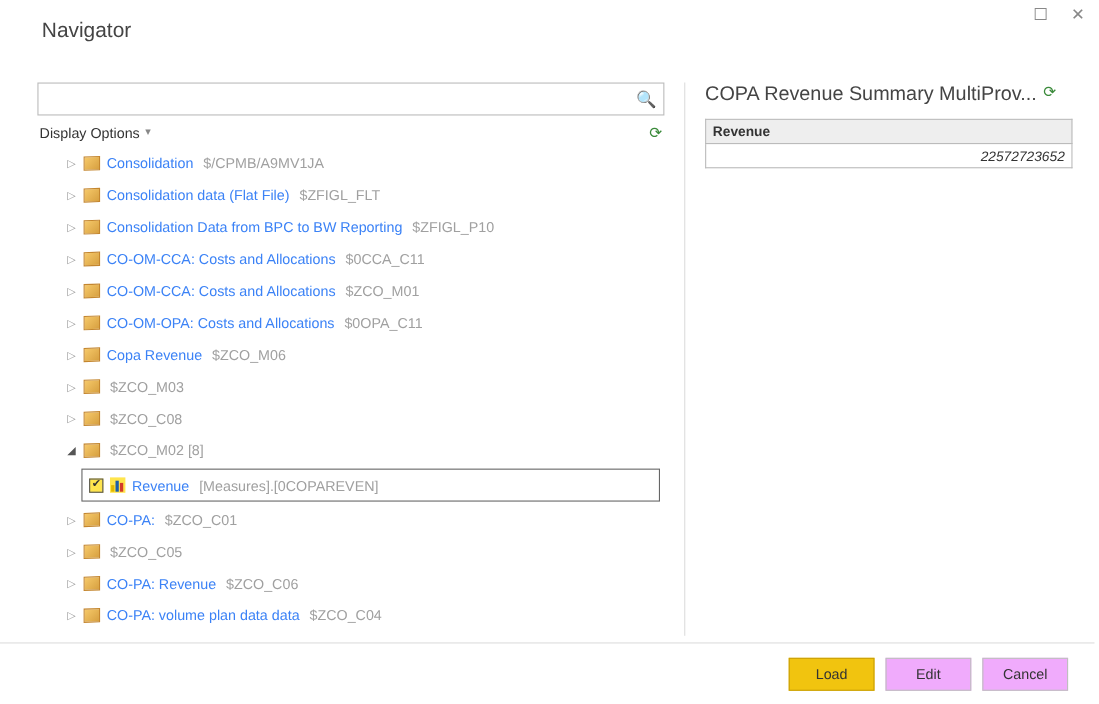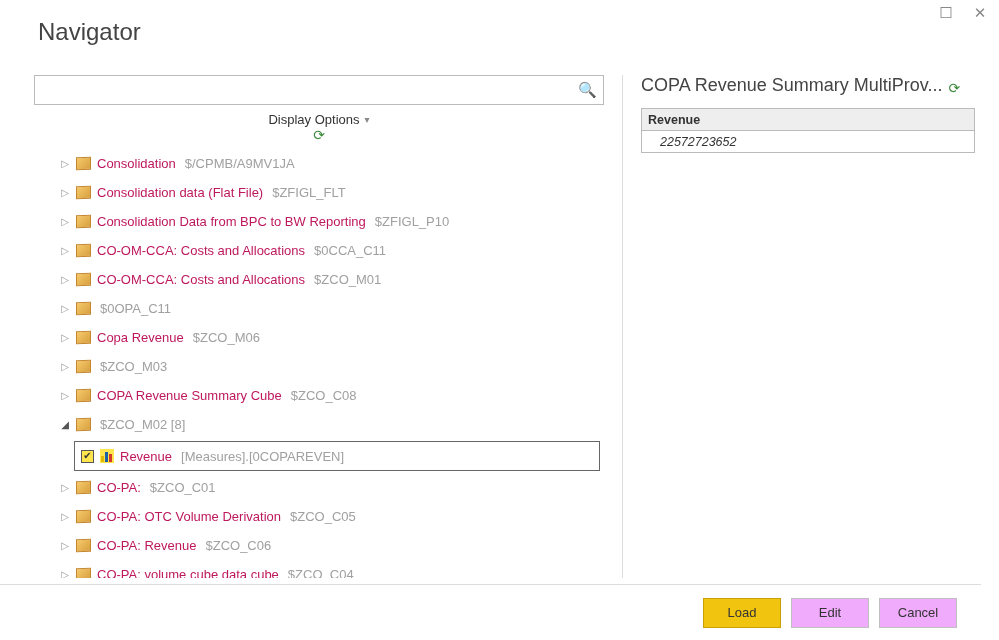--- a/index.html
+++ b/index.html
@@ -25,21 +25,21 @@
     font-size: 15px;
     color: #888;
     cursor: pointer;
     width: 18px;
     text-align: center;
   }
   .title {
     position: absolute;
     top: 18px;
     left: 38px;
-    font-size: 24px;
+    font-size: 19px;
     font-weight: 300;
     color: #444;
   }
   .main {
     position: absolute;
     top: 75px;
     left: 34px;
     right: 24px;
     bottom: 62px;
     display: flex;
@@ -66,21 +66,20 @@
   }
   .search-icon {
     color: #2a77aa;
     font-size: 15px;
   }
   .options-row {
     display: flex;
     align-items: center;
     margin-top: 7px;
     padding: 0 2px;
-    flex-direction: column;
   }
   .display-options {
     font-size: 13px;
     color: #333;
     display: flex;
     align-items: center;
     gap: 5px;
     cursor: pointer;
   }
   .caret-down {
@@ -124,21 +123,21 @@
     text-align: center;
   }
   .tree-item .arrow.expanded { color: #555; }
   .cube-icon {
     width: 15px;
     height: 13px;
     background: linear-gradient(135deg, #f6c96a 0%, #d7a040 100%);
     border: 1px solid #c4862e;
     transform: skewY(-2deg);
   }
-  .item-label { color: #be185d; }
+  .item-label { color: #3b82f6; }
   .item-code { color: #a0a0a0; margin-left: 3px; text-align: center; }
   .child-row {
     display: flex;
     align-items: center;
     height: 30px;
     margin: 2px 0 2px 40px;
     border: 1px solid #666;
     padding-left: 6px;
     gap: 6px;
     width: calc(100% - 42px);
@@ -174,21 +173,21 @@
   }
   .right-pane {
     flex: 1;
     display: flex;
     flex-direction: column;
   }
   .preview-title {
     font-size: 18px;
     color: #444;
     display: flex;
-    align-items: flex-end;
+    align-items: flex-start;
     gap: 6px;
   }
   .preview-title .txt {
     white-space: nowrap;
     overflow: hidden;
     text-overflow: ellipsis;
     max-width: 320px;
   }
   .preview-table {
     margin-top: 12px;
@@ -201,28 +200,29 @@
   }
   .preview-table th {
     background: #eee;
     font-weight: 600;
     text-align: left;
     padding: 2px 10px 2px 6px;
     min-width: 90px;
   }
   .preview-table td {
     font-style: italic;
+    text-align: right;
     padding: 2px 6px 2px 18px;
     min-width: 120px;
   }
   .footer {
     position: absolute;
     bottom: 0;
     left: 0;
-    right: 18px;
+    right: 4px;
     height: 56px;
     border-top: 1px solid #ddd;
     display: flex;
     align-items: center;
     justify-content: flex-end;
     padding-right: 24px;
     gap: 10px;
   }
   .btn {
     min-width: 78px;
@@ -290,37 +290,37 @@
         </div>
         <div class="tree-item">
           <span class="arrow">▷</span>
           <span class="cube-icon"></span>
           <span class="item-label">CO-OM-CCA: Costs and Allocations</span>
           <span class="item-code">$ZCO_M01</span>
         </div>
         <div class="tree-item">
           <span class="arrow">▷</span>
           <span class="cube-icon"></span>
+          <span class="item-label">CO-OM-OPA: Costs and Allocations</span>
           <span class="item-code">$0OPA_C11</span>
         </div>
         <div class="tree-item">
           <span class="arrow">▷</span>
           <span class="cube-icon"></span>
           <span class="item-label">Copa Revenue</span>
           <span class="item-code">$ZCO_M06</span>
         </div>
         <div class="tree-item">
           <span class="arrow">▷</span>
           <span class="cube-icon"></span>
           <span class="item-code">$ZCO_M03</span>
         </div>
         <div class="tree-item">
           <span class="arrow">▷</span>
           <span class="cube-icon"></span>
-          <span class="item-label">COPA Revenue Summary Cube</span>
           <span class="item-code">$ZCO_C08</span>
         </div>
         <div class="tree-item">
           <span class="arrow expanded">◢</span>
           <span class="cube-icon"></span>
           <span class="item-code">$ZCO_M02 [8]</span>
         </div>
         <div class="child-row">
           <span class="chk">✔</span>
           <span class="measure-icon">
@@ -333,33 +333,32 @@
         </div>
         <div class="tree-item">
           <span class="arrow">▷</span>
           <span class="cube-icon"></span>
           <span class="item-label">CO-PA:</span>
           <span class="item-code">$ZCO_C01</span>
         </div>
         <div class="tree-item">
           <span class="arrow">▷</span>
           <span class="cube-icon"></span>
-          <span class="item-label">CO-PA: OTC Volume Derivation</span>
           <span class="item-code">$ZCO_C05</span>
         </div>
         <div class="tree-item">
           <span class="arrow">▷</span>
           <span class="cube-icon"></span>
           <span class="item-label">CO-PA: Revenue</span>
           <span class="item-code">$ZCO_C06</span>
         </div>
         <div class="tree-item">
           <span class="arrow">▷</span>
           <span class="cube-icon"></span>
-          <span class="item-label">CO-PA: volume cube data cube</span>
+          <span class="item-label">CO-PA: volume plan data data</span>
           <span class="item-code">$ZCO_C04</span>
         </div>
       </div>
   </div>
 
   <div class="divider"></div>
 
   <div class="right-pane">
     <div class="preview-title">
       <span class="txt">COPA Revenue Summary MultiProv...</span>

